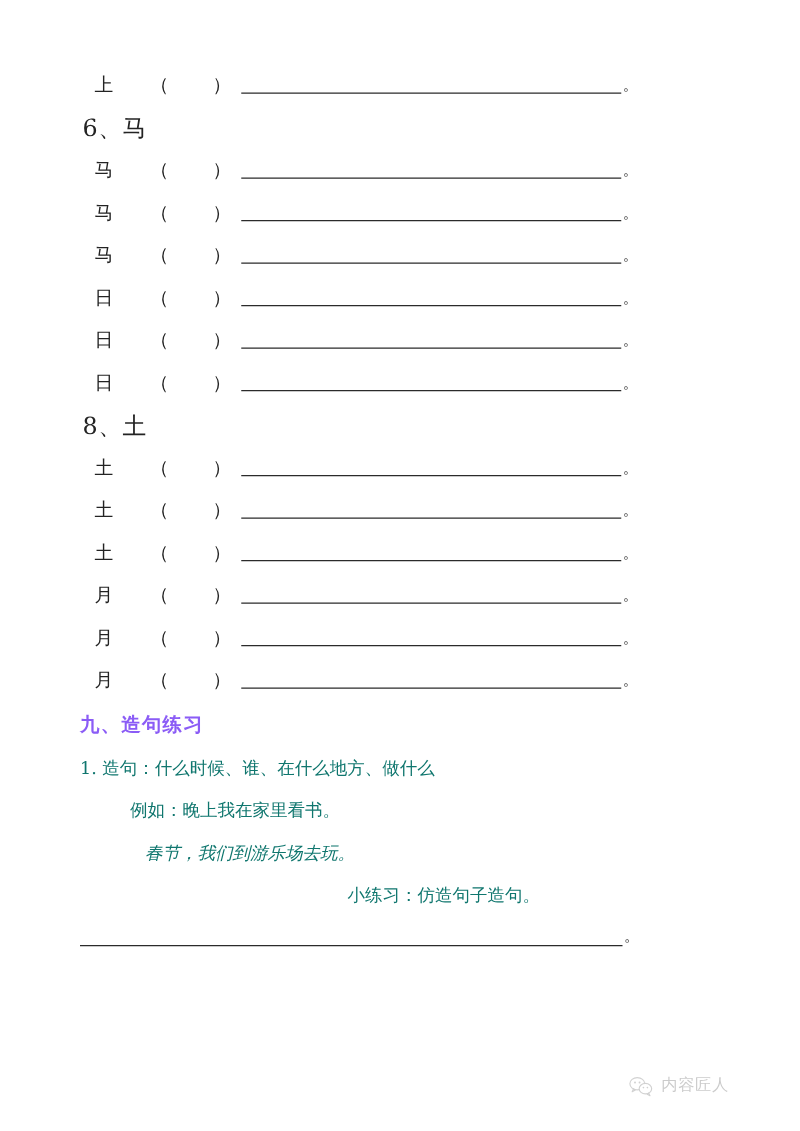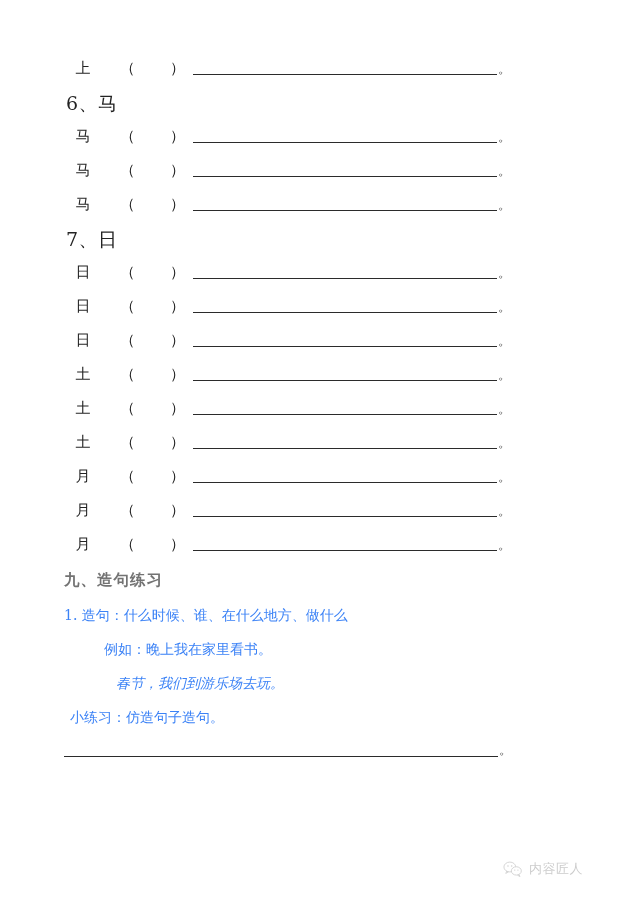--- a/index.html
+++ b/index.html
@@ -89,37 +89,37 @@
   }
 
   
   .section-head {
     position: relative;
     height: 36px;
     padding-left: 64px;
     font-size: 15.5px;
     line-height: 36px;
     font-weight: bold;
-    color: #737373;
+    color: #8b5cf6;
     letter-spacing: 1px;
     font-family: "DejaVu Sans", "Liberation Sans", sans-serif;
   }
 
   
   .prose {
     position: relative;
     height: 34px;
     padding-left: 64px;
     font-size: 14px;
     line-height: 34px;
-    color: #3b82f6;
+    color: #0f766e;
   }
   .prose.indent-1 { padding-left: 104px; }
   .prose.indent-2 { padding-left: 116px; font-style: italic; }
-  .prose.indent-3 { padding-left: 70px; }
+  .prose.indent-3 { padding-left: 70px; text-align: center; }
 
   
   .answer-line-row {
     position: relative;
     height: 40px;
   }
   .answer-line {
     position: absolute;
     left: 64px;
     top: 22px;
@@ -195,21 +195,20 @@
     <span class="ex-period">。</span>
   </div>
   <div class="ex-row">
     <span class="ex-char">马</span>
     <span class="ex-paren-open">（</span>
     <span class="ex-paren-close">）</span>
     <span class="ex-line"></span>
     <span class="ex-period">。</span>
   </div>
 
-  <div class="group-head">7、日</div>
 
   <div class="ex-row">
     <span class="ex-char">日</span>
     <span class="ex-paren-open">（</span>
     <span class="ex-paren-close">）</span>
     <span class="ex-line"></span>
     <span class="ex-period">。</span>
   </div>
   <div class="ex-row">
     <span class="ex-char">日</span>
@@ -219,20 +218,21 @@
     <span class="ex-period">。</span>
   </div>
   <div class="ex-row">
     <span class="ex-char">日</span>
     <span class="ex-paren-open">（</span>
     <span class="ex-paren-close">）</span>
     <span class="ex-line"></span>
     <span class="ex-period">。</span>
   </div>
 
+  <div class="group-head">8、土</div>
 
   <div class="ex-row">
     <span class="ex-char">土</span>
     <span class="ex-paren-open">（</span>
     <span class="ex-paren-close">）</span>
     <span class="ex-line"></span>
     <span class="ex-period">。</span>
   </div>
   <div class="ex-row">
     <span class="ex-char">土</span>

